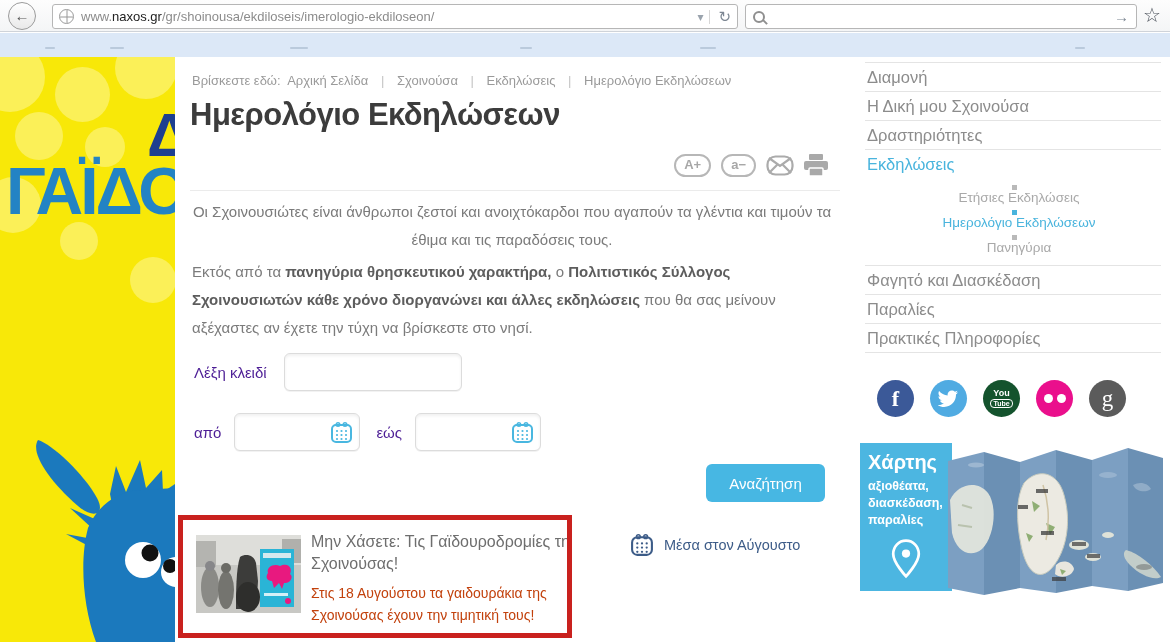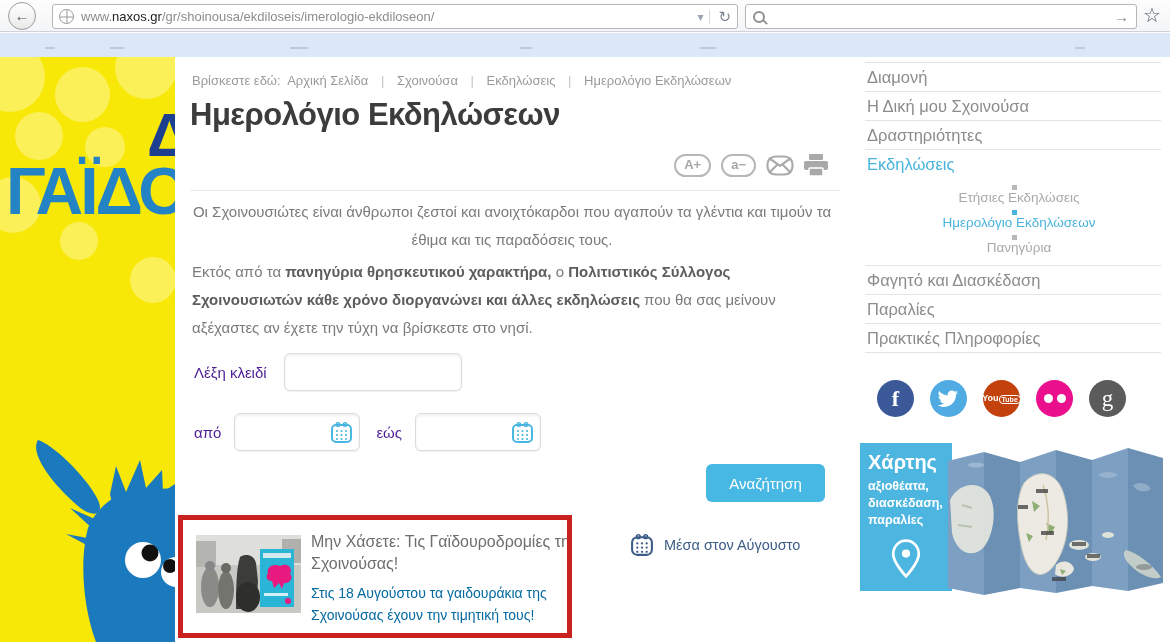--- a/index.html
+++ b/index.html
@@ -66,41 +66,41 @@
   .cal-ic { position:absolute; right:7px; top:8px; }
   .lbl-to { margin-left:16px; }
   .search-btn { position:absolute; left:516px; top:407px; width:119px; height:38px; background:#47b7e3;
                 border:none; border-radius:6px; color:#fff; font-size:15px; font-family:inherit; }
 
   
   .event-box { position:absolute; left:178px; top:515px; width:394px; height:123px;
                border:5px solid #c9211e; background:#fff; overflow:hidden; }
   .thumb { position:absolute; left:13px; top:15px; width:105px; height:78px; }
   .event-title { position:absolute; left:128px; top:11px; width:275px; font-size:16px; color:#6e6e6e; line-height:1.4; }
-  .event-desc { position:absolute; left:128px; top:62px; width:290px; font-size:14px; color:#0369a1; line-height:1.6; height:52px; overflow:hidden; }
+  .event-desc { position:absolute; left:128px; top:62px; width:290px; font-size:14px; color:#c2410c; line-height:1.6; height:52px; overflow:hidden; }
   .event-date { position:absolute; left:630px; top:533px; display:flex; align-items:center; gap:10px;
                 font-size:14.5px; color:#3d5c88; }
 
   
   .side { position:absolute; left:865px; top:57px; width:296px; }
   .menu { margin-top:5px; }
   .menu-item { border-top:1px solid #e4e4e4; font-size:16.5px; color:#8c8c8c; padding:5px 2px 4px; }
   .menu-item.active { color:#49b4dd; }
   .menu-item.last { border-bottom:1px solid #e4e4e4; }
   .submenu { padding:4px 0 8px 12px; }
   .sub-item { font-size:13.5px; color:#a9a9a9; padding:2.5px 0; display:flex; align-items:center;flex-direction:column; }
   .sub-item .bullet { display:inline-block; width:5px; height:5px; background:#b9b9b9; margin-right:9px; }
   .sub-item.active { color:#49b4dd; }
   .sub-item.active .bullet { background:#49b4dd; }
 
   .social { display:flex; gap:16px; margin:27px 0 0 12px; }
   .soc { width:37px; height:37px; border-radius:50%; display:flex; align-items:center; justify-content:center; color:#fff; }
   .soc-fb { background:#3b5998; font-family:"Liberation Serif", serif; font-weight:bold; font-size:22px; }
   .soc-tw { background:#50abe2; }
-  .soc-yt { background:#c2410c; flex-direction:row; line-height:1; }
+  .soc-yt { background:#14532d; flex-direction:column; line-height:1; }
   .soc-yt .yt1 { font-size:9px; font-weight:bold; }
   .soc-yt .yt2 { font-size:7px; font-weight:bold; border:1px solid #fff; border-radius:4px; padding:0 2px; margin-top:1px; }
   .soc-fl { background:#ea0f8c; gap:4px; }
   .soc-fl i { width:9px; height:9px; background:#fff; border-radius:50%; }
   .soc-g  { background:#5b5b5b; font-family:"Liberation Serif", serif; font-size:23px; }
 
   .map-row { position:relative; margin-top:26px; height:160px; }
   .map-box { position:absolute; left:-5px; top:0; width:92px; height:148px; background:#4cb6e1; color:#fff; padding:8px 8px; }
   .map-title { font-size:20px; font-weight:bold; }
   .map-sub { font-size:12.5px; font-weight:bold; line-height:1.35; margin-top:4px; }

